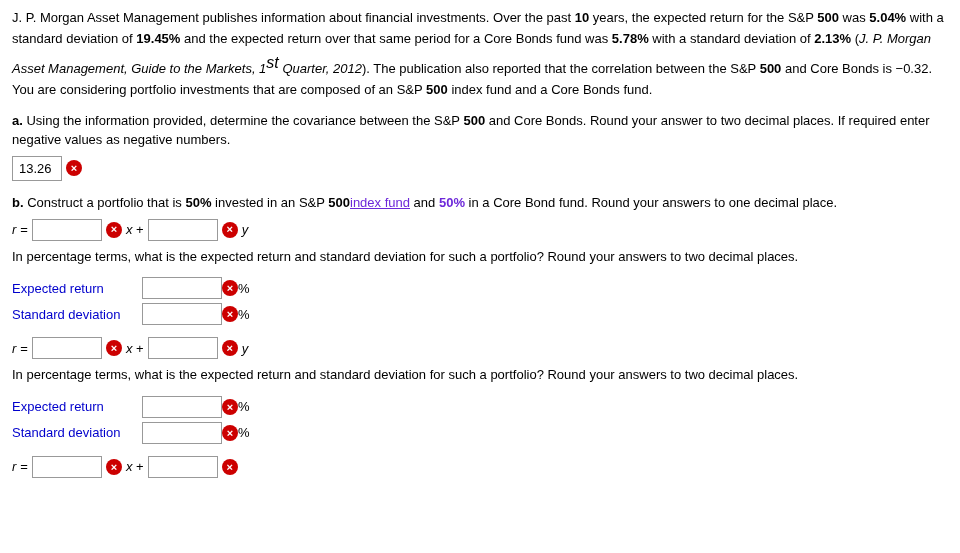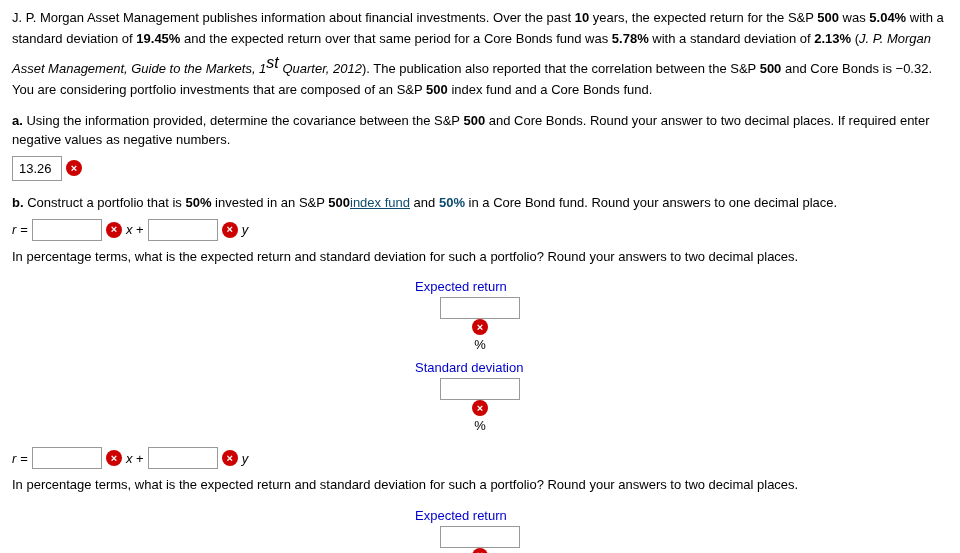--- a/index.html
+++ b/index.html
@@ -9,21 +9,21 @@
       background: #fff;
       color: #000;
       padding: 8px 12px;
       line-height: 1.5;
     }
     .paragraph {
       margin-bottom: 10px;
       line-height: 1.6;
     }
     .italic { font-style: italic; }
-    .blue { color: #0c4a6e; }
+    .blue { color: #6d28d9; }
     .underline { text-decoration: underline; }
     .section {
       margin-bottom: 12px;
     }
     .question-label {
       font-weight: normal;
       margin-bottom: 6px;
     }
     .input-row {
       display: flex;
@@ -72,21 +72,20 @@
       margin: 6px 0;
     }
     .italic-var {
       font-style: italic;
     }
     .expected-return-row {
       display: flex;
       align-items: center;
       gap: 0;
       margin: 4px 0 4px 0;
-      flex-direction: column;
     }
     .label-col {
       width: 130px;
       color: #0000cc;
     }
     .sup-text {
       font-size: 16px;
       vertical-align: super;
     }
   </style>

